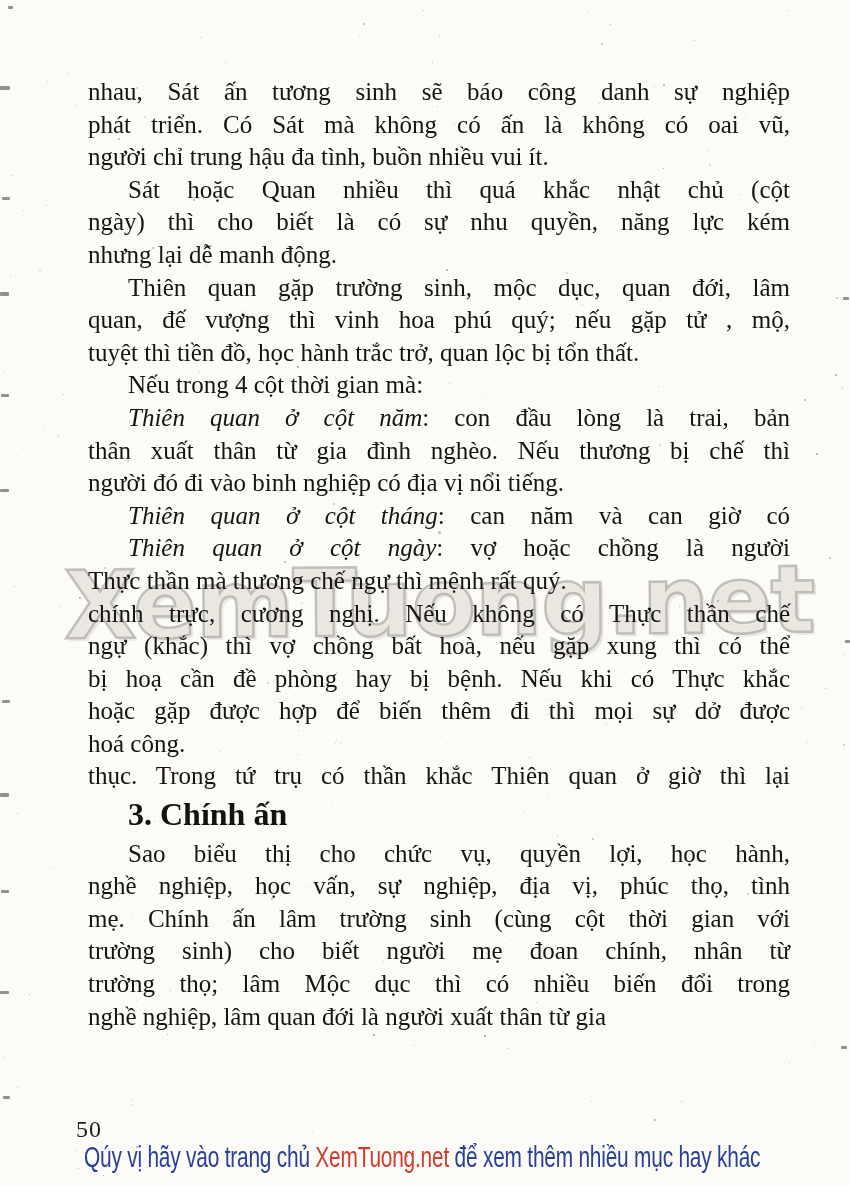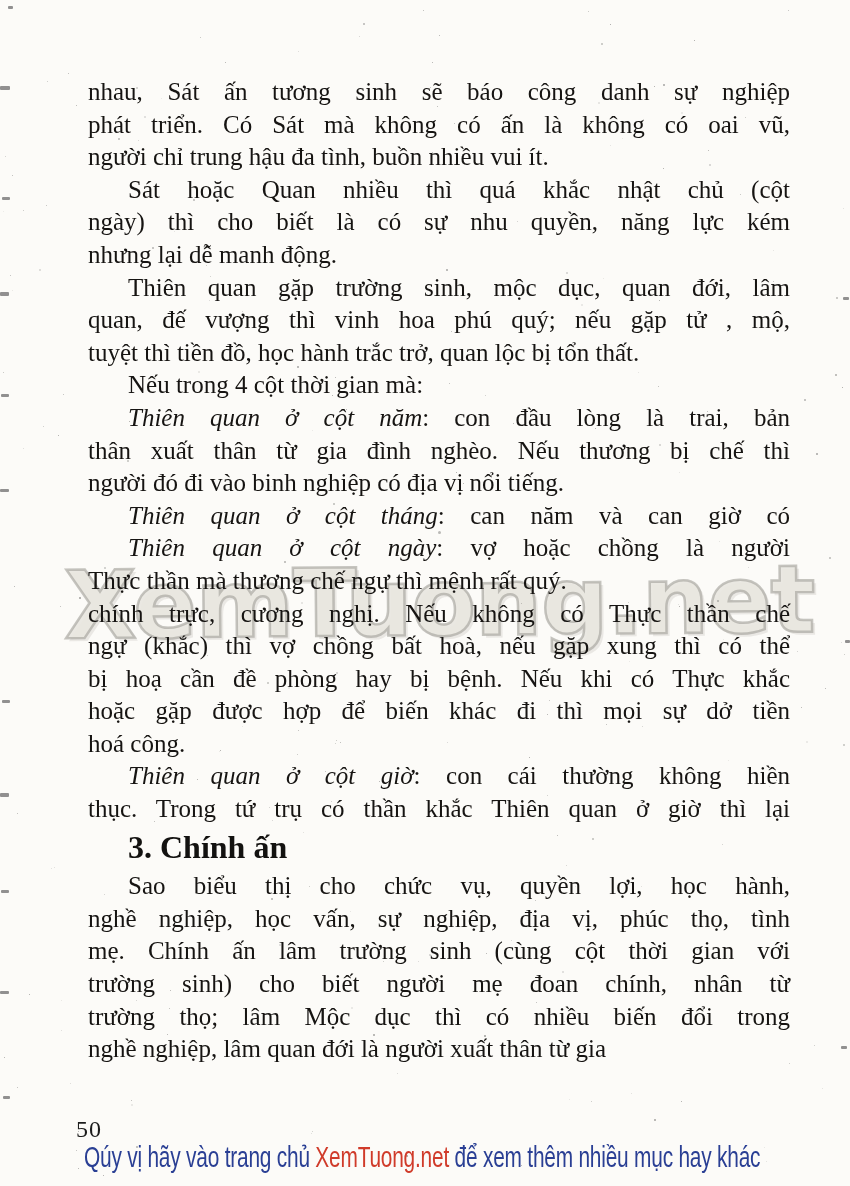--- a/index.html
+++ b/index.html
@@ -62,23 +62,22 @@
       <div class="line l indent"><span class="seg">Nếu trong 4 cột thời gian mà:</span></div>
       <div class="line j indent"><span class="seg italic">Thiên quan ở cột năm</span><span class="seg">: con đầu lòng là trai, bản</span></div>
       <div class="line j"><span class="seg">thân xuất thân từ gia đình nghèo. Nếu thương bị chế thì</span></div>
       <div class="line l"><span class="seg">người đó đi vào binh nghiệp có địa vị nổi tiếng.</span></div>
       <div class="line j indent"><span class="seg italic">Thiên quan ở cột tháng</span><span class="seg">: can năm và can giờ có</span></div>
       <div class="line j indent"><span class="seg italic">Thiên quan ở cột ngày</span><span class="seg">: vợ hoặc chồng là người</span></div>
       <div class="line l"><span class="seg">Thực thần mà thương chế ngự thì mệnh rất quý.</span></div>
       <div class="line j"><span class="seg">chính trực, cương nghị. Nếu không có Thực thần chế</span></div>
       <div class="line j"><span class="seg">ngự (khắc) thì vợ chồng bất hoà, nếu gặp xung thì có thể</span></div>
       <div class="line j"><span class="seg">bị hoạ cần đề phòng hay bị bệnh. Nếu khi có Thực khắc</span></div>
-      <div class="line j"><span class="seg">hoặc gặp được hợp để biến khác đi thì mọi sự dở tiền</span></div>
+      <div class="line j"><span class="seg">hoặc gặp được hợp để biến thêm đi thì mọi sự dở được</span></div>
       <div class="line l"><span class="seg">hoá công.</span></div>
-      <div class="line j indent"><span class="seg italic">Thiên quan ở cột giờ</span><span class="seg">: con cái thường không hiền</span></div>
       <div class="line j"><span class="seg">thục. Trong tứ trụ có thần khắc Thiên quan ở giờ thì lại</span></div>
       <div class="heading">3. Chính ấn</div>
       <div class="line j indent"><span class="seg">Sao biểu thị cho chức vụ, quyền lợi, học hành,</span></div>
       <div class="line j"><span class="seg">nghề nghiệp, học vấn, sự nghiệp, địa vị, phúc thọ, tình</span></div>
       <div class="line j"><span class="seg">mẹ. Chính ấn lâm trường sinh (cùng cột thời gian với</span></div>
       <div class="line j"><span class="seg">trường sinh) cho biết người mẹ đoan chính, nhân từ</span></div>
       <div class="line j"><span class="seg">trường thọ; lâm Mộc dục thì có nhiều biến đổi trong</span></div>
       <div class="line l"><span class="seg">nghề nghiệp, lâm quan đới là người xuất thân từ gia</span></div>
     </div>
   <div class="pagenum">50</div>

